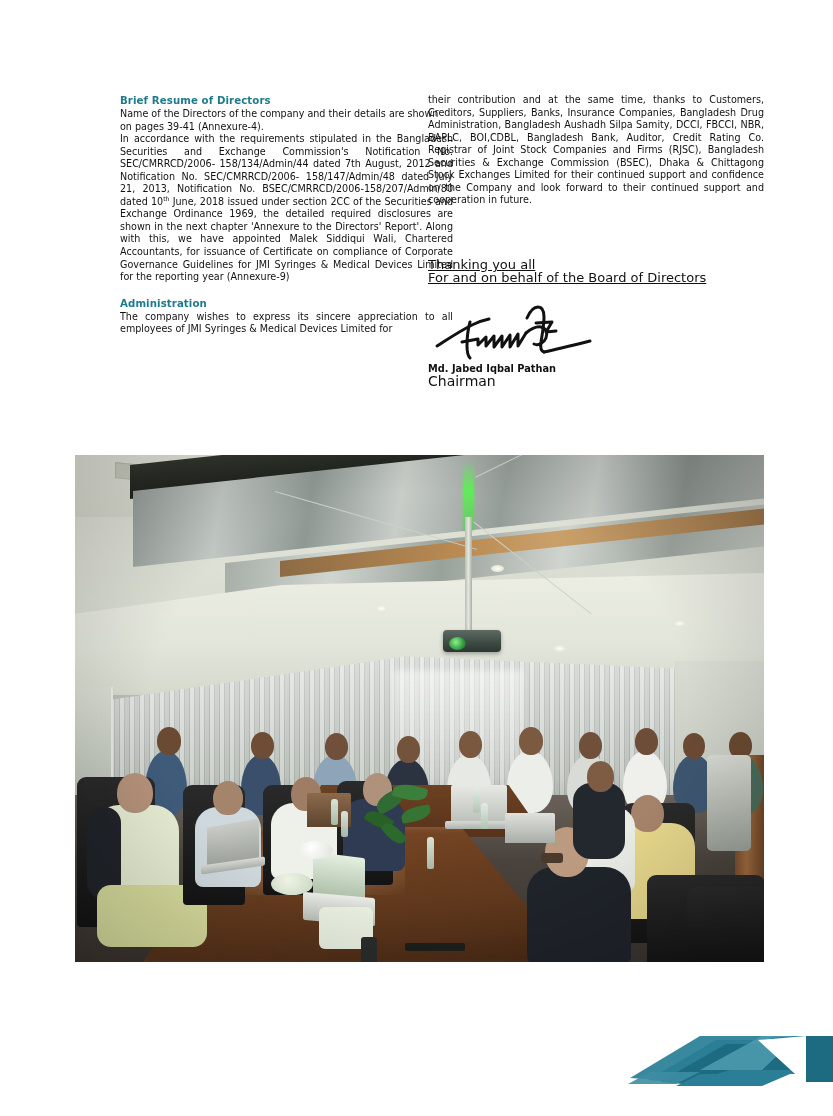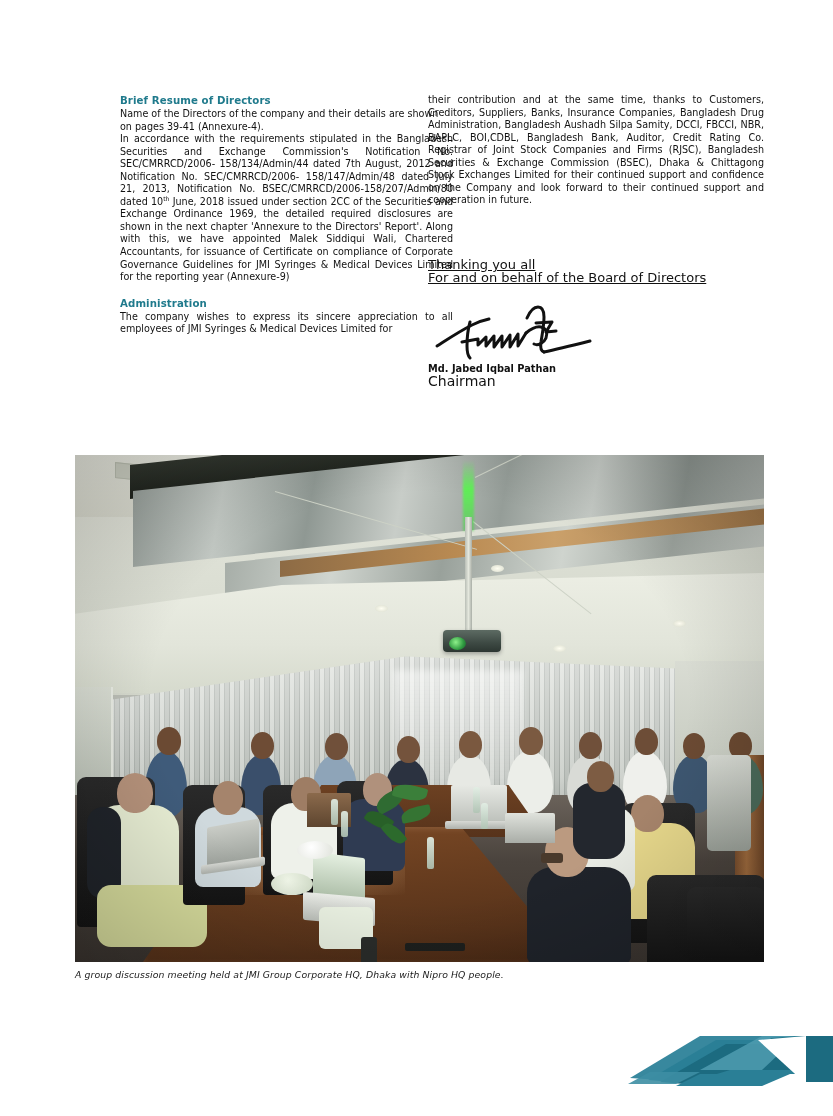--- a/index.html
+++ b/index.html
@@ -471,21 +471,20 @@
       <div class="plant-leaf" style="left:326px; top:352px; width:30px; height:14px; transform:rotate(-12deg); background:#357433;"></div>
       <div class="plant-leaf" style="left:306px; top:372px; width:26px; height:13px; transform:rotate(48deg); background:#2c6a2c;"></div>
 
       <div class="laptop-base" style="left:286px; top:482px; width:16px; height:46px; background:#2a2c2a; border-radius:3px;"></div>
       <div class="laptop-base" style="left:330px; top:488px; width:60px; height:8px; background:#1d1f1d;"></div>
 
       <div class="vignette"></div>
     </div>
   </div>
 
-  <div class="caption">A group discussion meeting held at JMI Group Corporate HQ, Dhaka with Nipro HQ people.</div>
 
   <div class="footer">
     <svg width="833" height="86" viewBox="0 0 833 86" xmlns="http://www.w3.org/2000/svg">
       <polygon points="630,48 700,6 833,6 833,14 716,14 660,50" fill="#2d8299" opacity="0.95"></polygon>
       <polygon points="648,50 716,10 833,10 833,44 724,44 672,52" fill="#2a7f96"></polygon>
       <polygon points="660,52 726,14 833,14 833,40 730,40 684,54" fill="#1c6b80"></polygon>
       <polygon points="700,40 762,6 798,6 762,40" fill="#4f9cb0" opacity="0.85"></polygon>
       <polygon points="770,8 833,52 833,6 800,6" fill="#1f7489"></polygon>
       <polygon points="758,10 806,54 806,6" fill="#ffffff"></polygon>
       <polygon points="806,6 833,6 833,52 806,52" fill="#1c6b80"></polygon>

